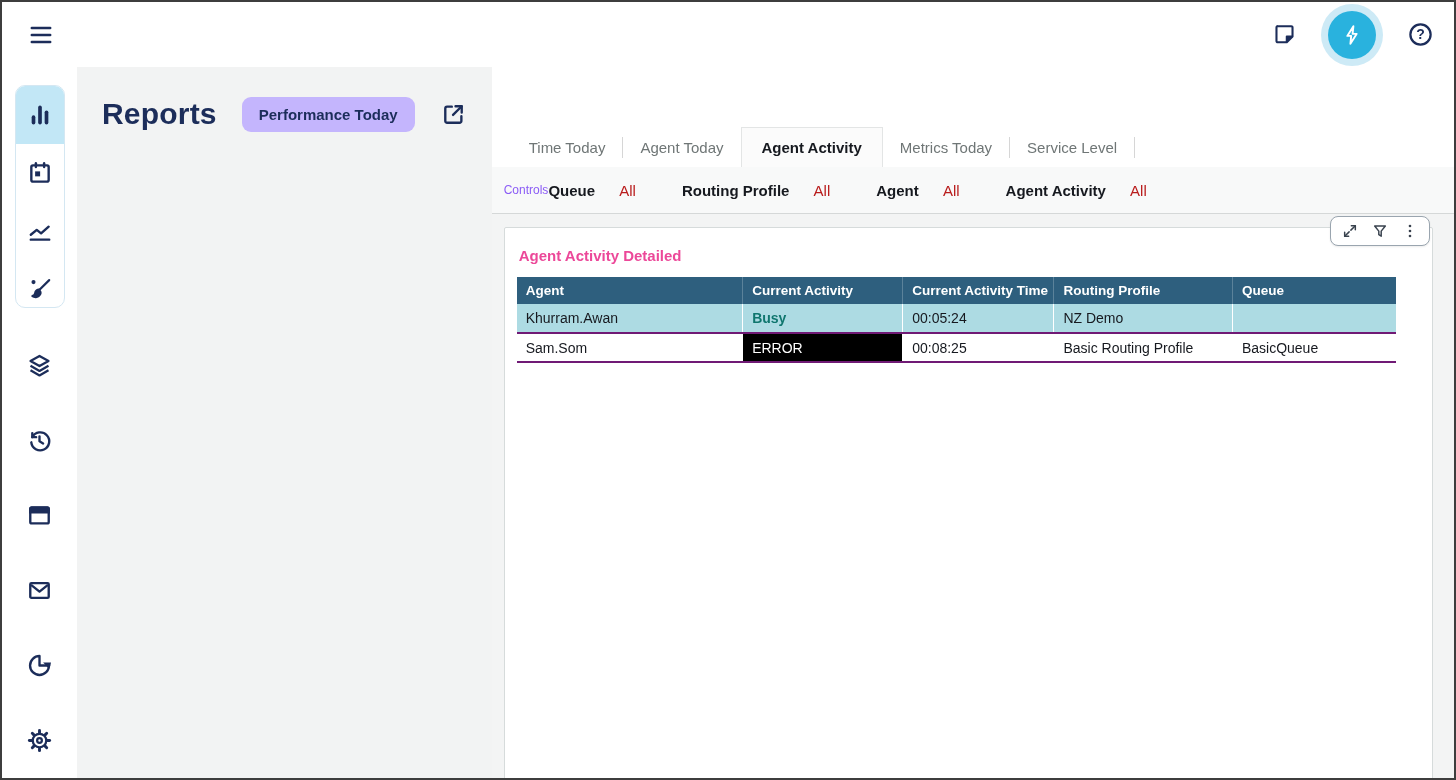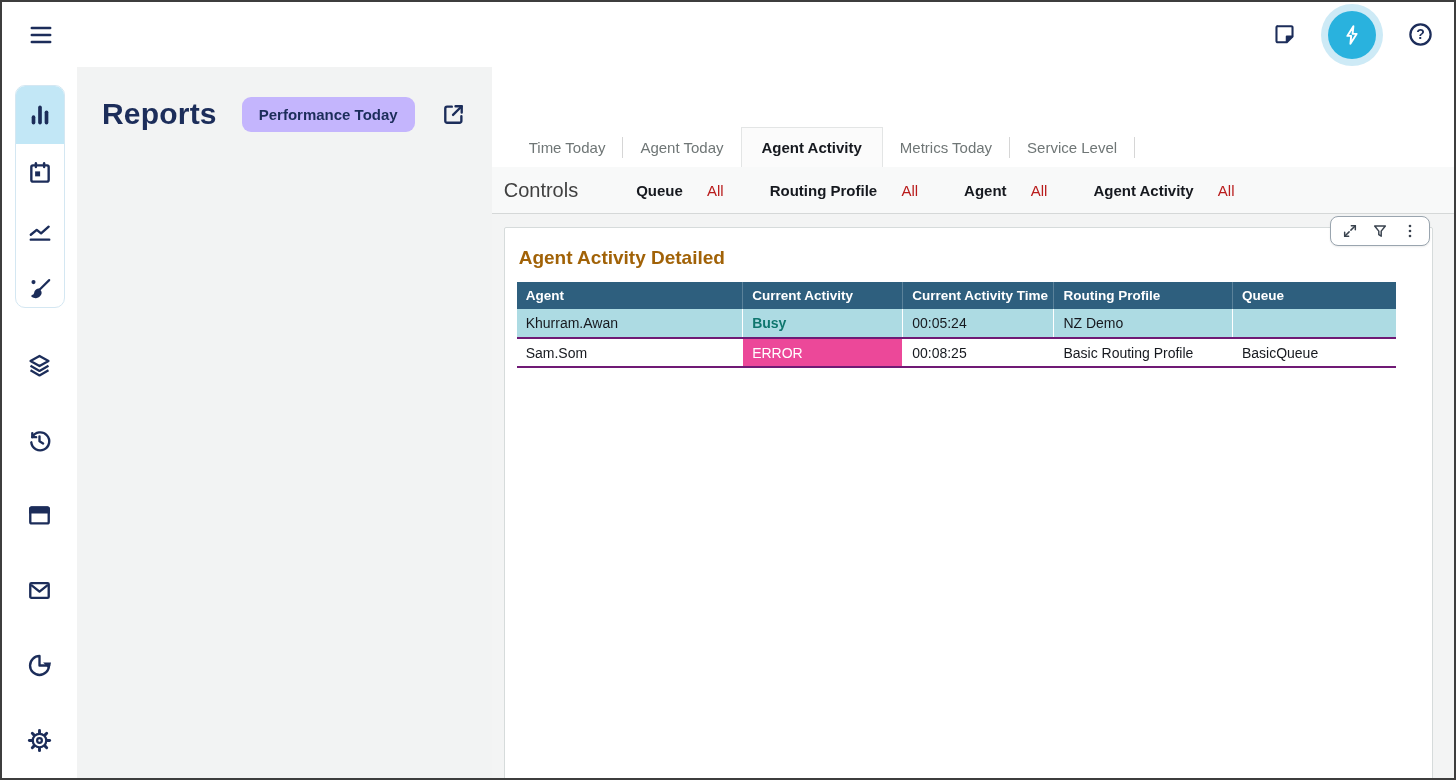--- a/index.html
+++ b/index.html
@@ -35,39 +35,39 @@
   .ext-link { color:#1c2d5a; }
 
   .panel { margin-left:25px; flex:1; background:#fff; display:flex; flex-direction:column; overflow:hidden; }
   .panel-spacer { height:60px; flex:none; }
   .tabs { height:40px; display:flex; align-items:stretch; padding-left:20px; flex:none; }
   .tab { display:flex; align-items:center; padding:0 17px; font-size:15px; color:#6f7676; cursor:pointer; white-space:nowrap; }
   .tab.active { background:#fbfbfb; border:1px solid #e3e5e5; border-bottom:none; color:#16191f; font-weight:700; padding:0 20px; }
   .tab-divider { width:1px; height:21px; background:#d6d6d6; align-self:center; }
 
   .controls { height:47px; background:#f8f9f9; border-bottom:1px solid #d5d8d8; display:flex; align-items:center; padding-left:12px; flex:none; }
-  .controls-label { font-size:20px; color:#404040; margin-right:58px; }
+  .controls-label { font-size:12px; color:#8b5cf6; }
   .filter { margin-right:46px; font-size:15px; cursor:pointer; white-space:nowrap; }
   .filter .fname { font-weight:700; color:#16191f; }
   .filter .fvalue { color:#b91c1c; margin-left:20px; }
 
   .content { flex:1; background:#f3f4f4; padding:13px 21px 0 12px; }
   .card { position:relative; background:#fff; border:1px solid #d6dbdb; border-radius:2px; height:calc(100% + 10px); padding:16px 36px 0 12px; }
-  .card-title { font-size:19px; font-weight:700; color:#a16207; margin:3px 0 13px 2px; }
+  .card-title { font-size:15px; font-weight:700; color:#ec4899; margin:3px 0 13px 2px; }
   .card-toolbar { position:absolute; top:-12px; right:2px; background:#fff; border:1px solid #9aa5af; border-radius:8px; padding:6px 11px; display:flex; align-items:center; gap:14px; box-shadow:0 1px 2px rgba(0,0,0,0.08); }
   .card-toolbar .icon-btn { color:#39424e; }
 
   table { width:100%; border-collapse:collapse; table-layout:fixed; font-size:14px; }
   thead th { background:#2e5f7e; color:#fff; text-align:left; font-weight:700; font-size:13.5px; height:27px; padding:0 4px 0 9px; border-right:1px solid rgba(255,255,255,0.22); }
   thead th:last-child { border-right:none; }
   tbody td { height:29px; padding:0 4px 0 9px; color:#16191f; border-bottom:2px solid #701a75; border-right:1px solid #ffffff; overflow:hidden; white-space:nowrap; }
   tbody td:last-child { border-right:none; }
   tr.highlight td { background:#addbe3; }
   td.activity-busy { background:#d8420b; color:#0f766e; font-weight:700; }
-  td.activity-error { background:#ec4899; color:#fff; }
+  td.activity-error { background:#000000; color:#fff; }
 </style>
 </head>
 <body>
 
 <div class="frame">
 
   <div class="topbar">
     <button class="icon-btn">
       <span>
         <svg width="26" height="26" viewBox="0 0 24 24" fill="none" stroke="currentColor" stroke-width="2.3" stroke-linecap="round">

